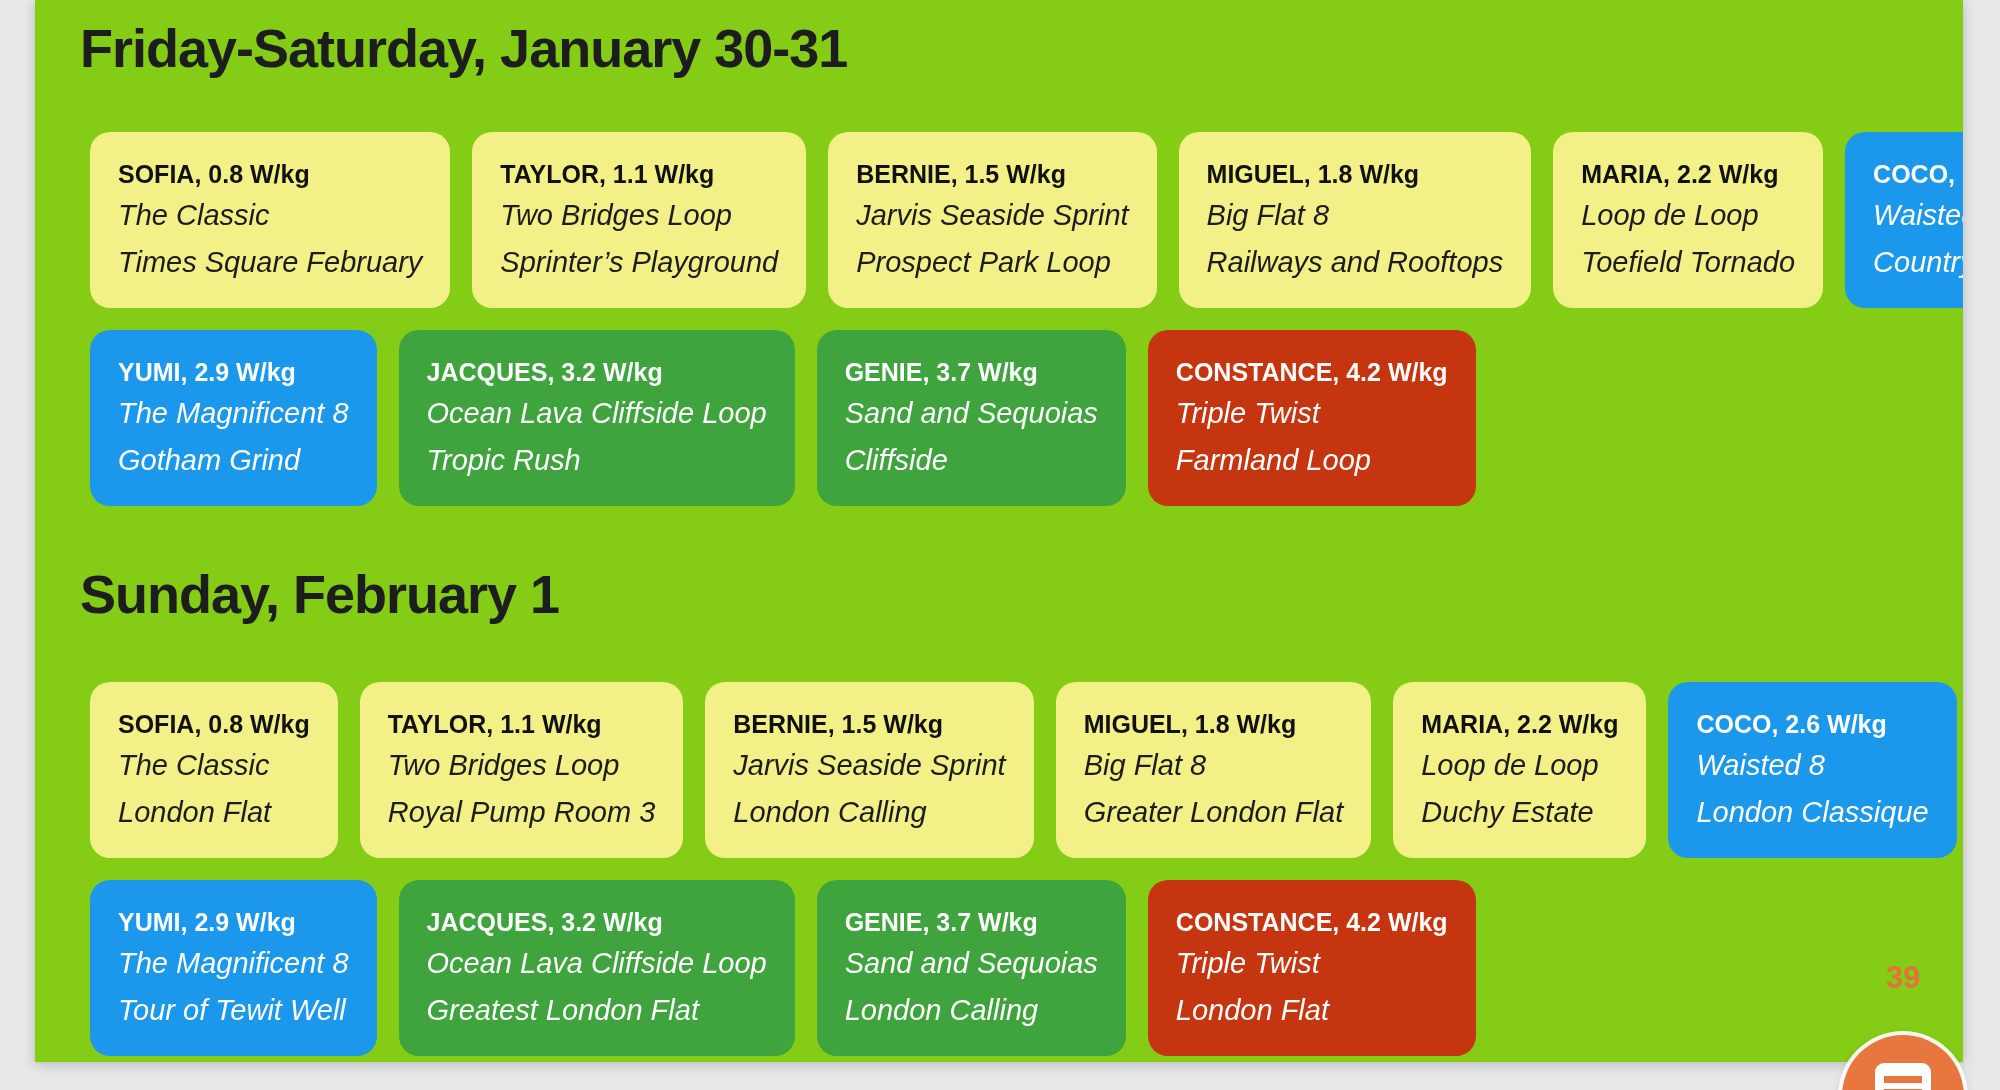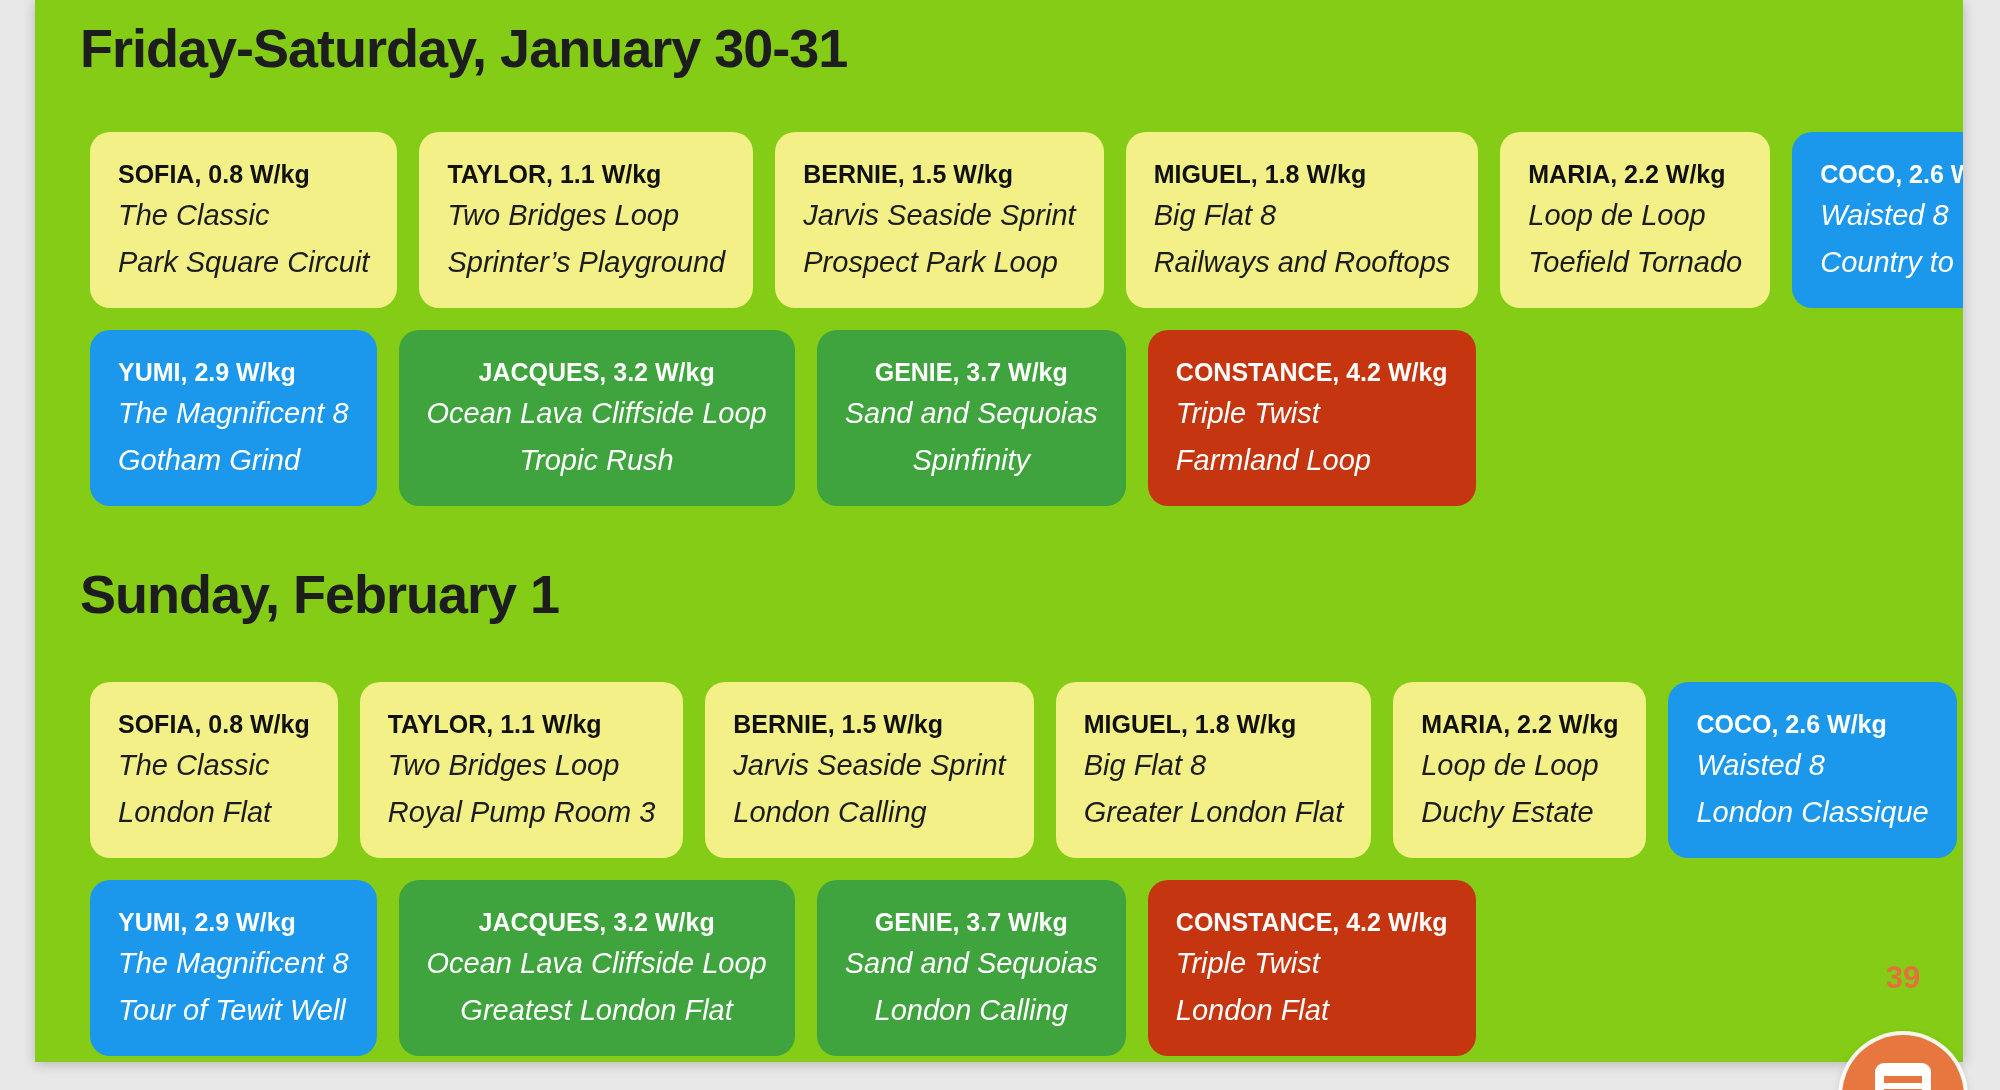--- a/index.html
+++ b/index.html
@@ -26,21 +26,21 @@
   .row-4 { margin-top:22px; }
   .card {
     border-radius:20px; padding:24px 28px 22px 28px;
     white-space:nowrap; box-sizing:border-box;
   }
   .card .label { font-size:25px; font-weight:bold; line-height:36px; }
   .card .route { font-size:29px; line-height:47px;font-style:italic; }
   .card[data-color="yellow"] { background:#F2F087; color:#1c1c1c; }
   .card[data-color="yellow"] .label { color:#111111; }
   .card[data-color="blue"]   { background:#1B97EC; color:#ffffff; }
-  .card[data-color="green"]  { background:#3FA33E; color:#ffffff;text-align:center; }
+  .card[data-color="green"]  { background:#3FA33E; color:#ffffff; }
   .card[data-color="red"]    { background:#C53510; color:#ffffff; }
   .response-count {
     position:absolute; left:1842px; top:960px; width:122px;
     text-align:center; font-size:31px; font-weight:bold; color:#E4703C;
     z-index:5;
   }
   .fab {
     position:absolute; left:1842px; top:1035px; width:122px; height:122px;
     border-radius:50%; background:#E8773F; border:none; cursor:pointer;
     box-shadow:0 0 0 4px rgba(255,255,255,0.9), 0 4px 12px rgba(0,0,0,0.28);
@@ -59,21 +59,21 @@
 <body>
 
 <div class="page">
 
   <h1 class="section-heading heading-1">Friday-Saturday, January 30-31</h1>
 
   <div class="cards-row row-1">
     <div class="card" data-color="yellow">
       <div class="label">SOFIA, 0.8 W/kg</div>
       <div class="route">The Classic</div>
-      <div class="route">Park Square Circuit</div>
+      <div class="route">Times Square February</div>
     </div>
     <div class="card" data-color="yellow">
       <div class="label">TAYLOR, 1.1 W/kg</div>
       <div class="route">Two Bridges Loop</div>
       <div class="route">Sprinter’s Playground</div>
     </div>
     <div class="card" data-color="yellow">
       <div class="label">BERNIE, 1.5 W/kg</div>
       <div class="route">Jarvis Seaside Sprint</div>
       <div class="route">Prospect Park Loop</div>
@@ -102,21 +102,21 @@
       <div class="route">Gotham Grind</div>
     </div>
     <div class="card" data-color="green">
       <div class="label">JACQUES, 3.2 W/kg</div>
       <div class="route">Ocean Lava Cliffside Loop</div>
       <div class="route">Tropic Rush</div>
     </div>
     <div class="card" data-color="green">
       <div class="label">GENIE, 3.7 W/kg</div>
       <div class="route">Sand and Sequoias</div>
-      <div class="route">Spinfinity</div>
+      <div class="route">Cliffside</div>
     </div>
     <div class="card" data-color="red">
       <div class="label">CONSTANCE, 4.2 W/kg</div>
       <div class="route">Triple Twist</div>
       <div class="route">Farmland Loop</div>
     </div>
   </div>
 
   <h1 class="section-heading heading-2">Sunday, February 1</h1>
 

